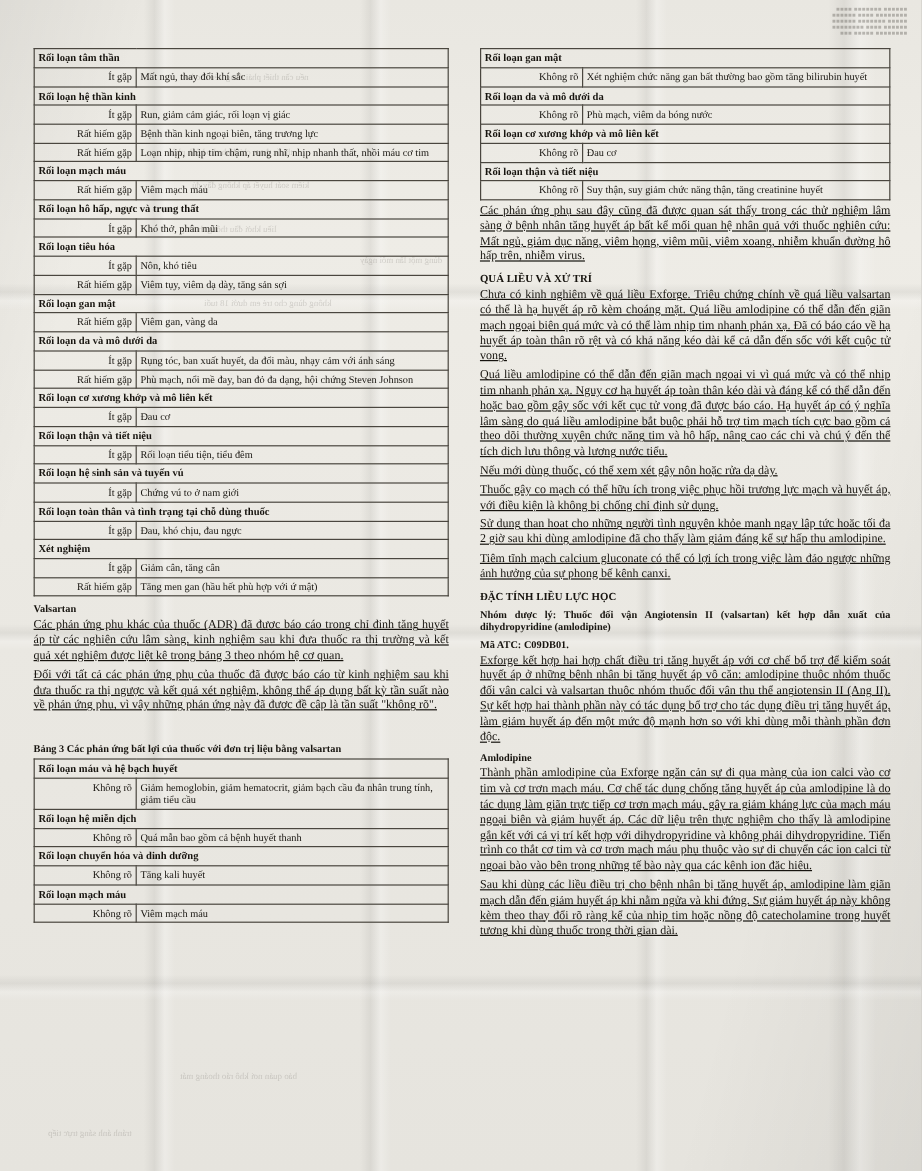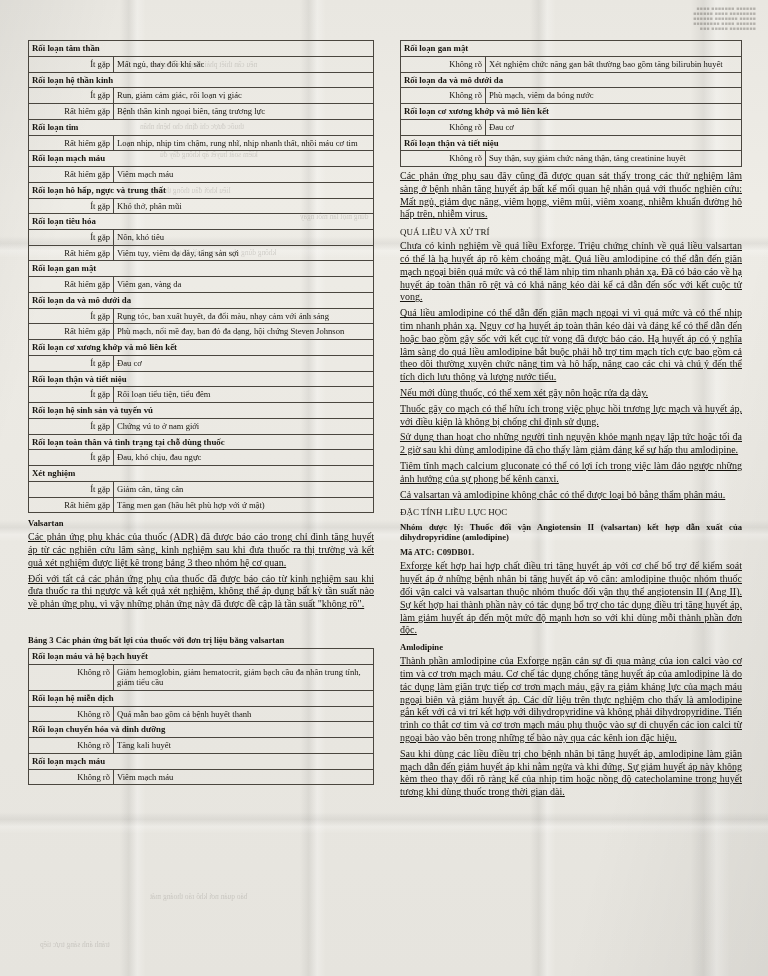--- a/index.html
+++ b/index.html
@@ -101,21 +101,21 @@
     text-align: justify;
   }
   .para {
     font-size: 10px;
     line-height: 1.28;
     margin: 3px 0 0 0;
     text-decoration: underline;
   }
   .head {
     font-size: 9px;
-    font-weight: normal;
+    font-weight: bold;
     margin: 6px 0 1px 0;
   }
   .sub {
     font-size: 8.6px;
     font-weight: bold;
     margin: 5px 0 1px 0;
   }
   .tbl-caption {
     font-family: "Liberation Serif", serif;
     font-size: 8.6px;
@@ -168,23 +168,20 @@
             </tr>
           <tr>
               <td class="c1col">Ít gặp</td>
               <td>Run, giảm cảm giác, rối loạn vị giác</td>
             </tr>
           <tr>
               <td class="c1col">Rất hiếm gặp</td>
               <td>Bệnh thần kinh ngoại biên, tăng trương lực</td>
             </tr>
           <tr>
-              <td class="hd" colspan="2">Rối loạn tim</td>
-            </tr>
-          <tr>
               <td class="c1col">Rất hiếm gặp</td>
               <td>Loạn nhịp, nhịp tim chậm, rung nhĩ, nhịp nhanh thất, nhồi máu cơ tim</td>
             </tr>
           <tr>
               <td class="hd" colspan="2">Rối loạn mạch máu</td>
             </tr>
           <tr>
               <td class="c1col">Rất hiếm gặp</td>
               <td>Viêm mạch máu</td>
             </tr>
@@ -344,21 +341,20 @@
 
       <div class="para">Các phản ứng phụ sau đây cũng đã được quan sát thấy trong các thử nghiệm lâm sàng ở bệnh nhân tăng huyết áp bất kể mối quan hệ nhân quả với thuốc nghiên cứu: Mất ngủ, giảm dục năng, viêm họng, viêm mũi, viêm xoang, nhiễm khuẩn đường hô hấp trên, nhiễm virus.</div>
 
       <div class="head">QUÁ LIỀU VÀ XỬ TRÍ</div>
       <div class="para">Chưa có kinh nghiệm về quá liều Exforge. Triệu chứng chính về quá liều valsartan có thể là hạ huyết áp rõ kèm choáng mặt. Quá liều amlodipine có thể dẫn đến giãn mạch ngoại biên quá mức và có thể làm nhịp tim nhanh phản xạ. Đã có báo cáo về hạ huyết áp toàn thân rõ rệt và có khả năng kéo dài kể cả dẫn đến sốc với kết cuộc tử vong.</div>
       <div class="para">Quá liều amlodipine có thể dẫn đến giãn mạch ngoại vi vì quá mức và có thể nhịp tim nhanh phản xạ. Nguy cơ hạ huyết áp toàn thân kéo dài và đáng kể có thể dẫn đến hoặc bao gồm gây sốc với kết cục tử vong đã được báo cáo. Hạ huyết áp có ý nghĩa lâm sàng do quá liều amlodipine bắt buộc phải hỗ trợ tim mạch tích cực bao gồm cả theo dõi thường xuyên chức năng tim và hô hấp, nâng cao các chi và chú ý đến thể tích dịch lưu thông và lượng nước tiểu.</div>
       <div class="para">Nếu mới dùng thuốc, có thể xem xét gây nôn hoặc rửa dạ dày.</div>
       <div class="para">Thuốc gây co mạch có thể hữu ích trong việc phục hồi trương lực mạch và huyết áp, với điều kiện là không bị chống chỉ định sử dụng.</div>
       <div class="para">Sử dụng than hoạt cho những người tình nguyện khỏe mạnh ngay lập tức hoặc tối đa 2 giờ sau khi dùng amlodipine đã cho thấy làm giảm đáng kể sự hấp thu amlodipine.</div>
       <div class="para">Tiêm tĩnh mạch calcium gluconate có thể có lợi ích trong việc làm đảo ngược những ảnh hưởng của sự phong bế kênh canxi.</div>
-      <div class="para">Cả valsartan và amlodipine không chắc có thể được loại bỏ bằng thẩm phân máu.</div>
 
       <div class="head">ĐẶC TÍNH LIỀU LỰC HỌC</div>
       <div class="sub">Nhóm dược lý: Thuốc đối vận Angiotensin II (valsartan) kết hợp dẫn xuất của dihydropyridine (amlodipine)</div>
       <div class="sub">Mã ATC: C09DB01.</div>
       <div class="para">Exforge kết hợp hai hợp chất điều trị tăng huyết áp với cơ chế bổ trợ để kiểm soát huyết áp ở những bệnh nhân bị tăng huyết áp vô căn: amlodipine thuộc nhóm thuốc đối vận calci và valsartan thuộc nhóm thuốc đối vận thụ thể angiotensin II (Ang II). Sự kết hợp hai thành phần này có tác dụng bổ trợ cho tác dụng điều trị tăng huyết áp, làm giảm huyết áp đến một mức độ mạnh hơn so với khi dùng mỗi thành phần đơn độc.</div>
 
       <div class="sub">Amlodipine</div>
       <div class="para">Thành phần amlodipine của Exforge ngăn cản sự đi qua màng của ion calci vào cơ tim và cơ trơn mạch máu. Cơ chế tác dụng chống tăng huyết áp của amlodipine là do tác dụng làm giãn trực tiếp cơ trơn mạch máu, gây ra giảm kháng lực của mạch máu ngoại biên và giảm huyết áp. Các dữ liệu trên thực nghiệm cho thấy là amlodipine gắn kết với cả vị trí kết hợp với dihydropyridine và không phải dihydropyridine. Tiến trình co thắt cơ tim và cơ trơn mạch máu phụ thuộc vào sự di chuyển các ion calci từ ngoại bào vào bên trong những tế bào này qua các kênh ion đặc hiệu.</div>
       <div class="para">Sau khi dùng các liều điều trị cho bệnh nhân bị tăng huyết áp, amlodipine làm giãn mạch dẫn đến giảm huyết áp khi nằm ngửa và khi đứng. Sự giảm huyết áp này không kèm theo thay đổi rõ ràng kể của nhịp tim hoặc nồng độ catecholamine trong huyết tương khi dùng thuốc trong thời gian dài.</div>
 

